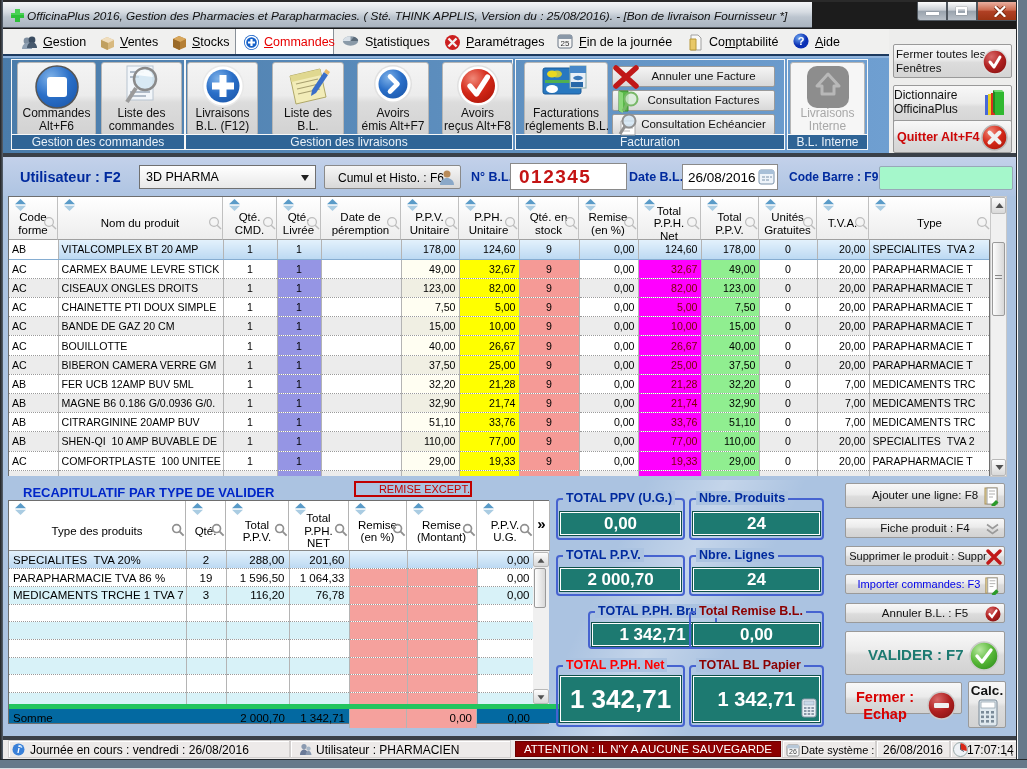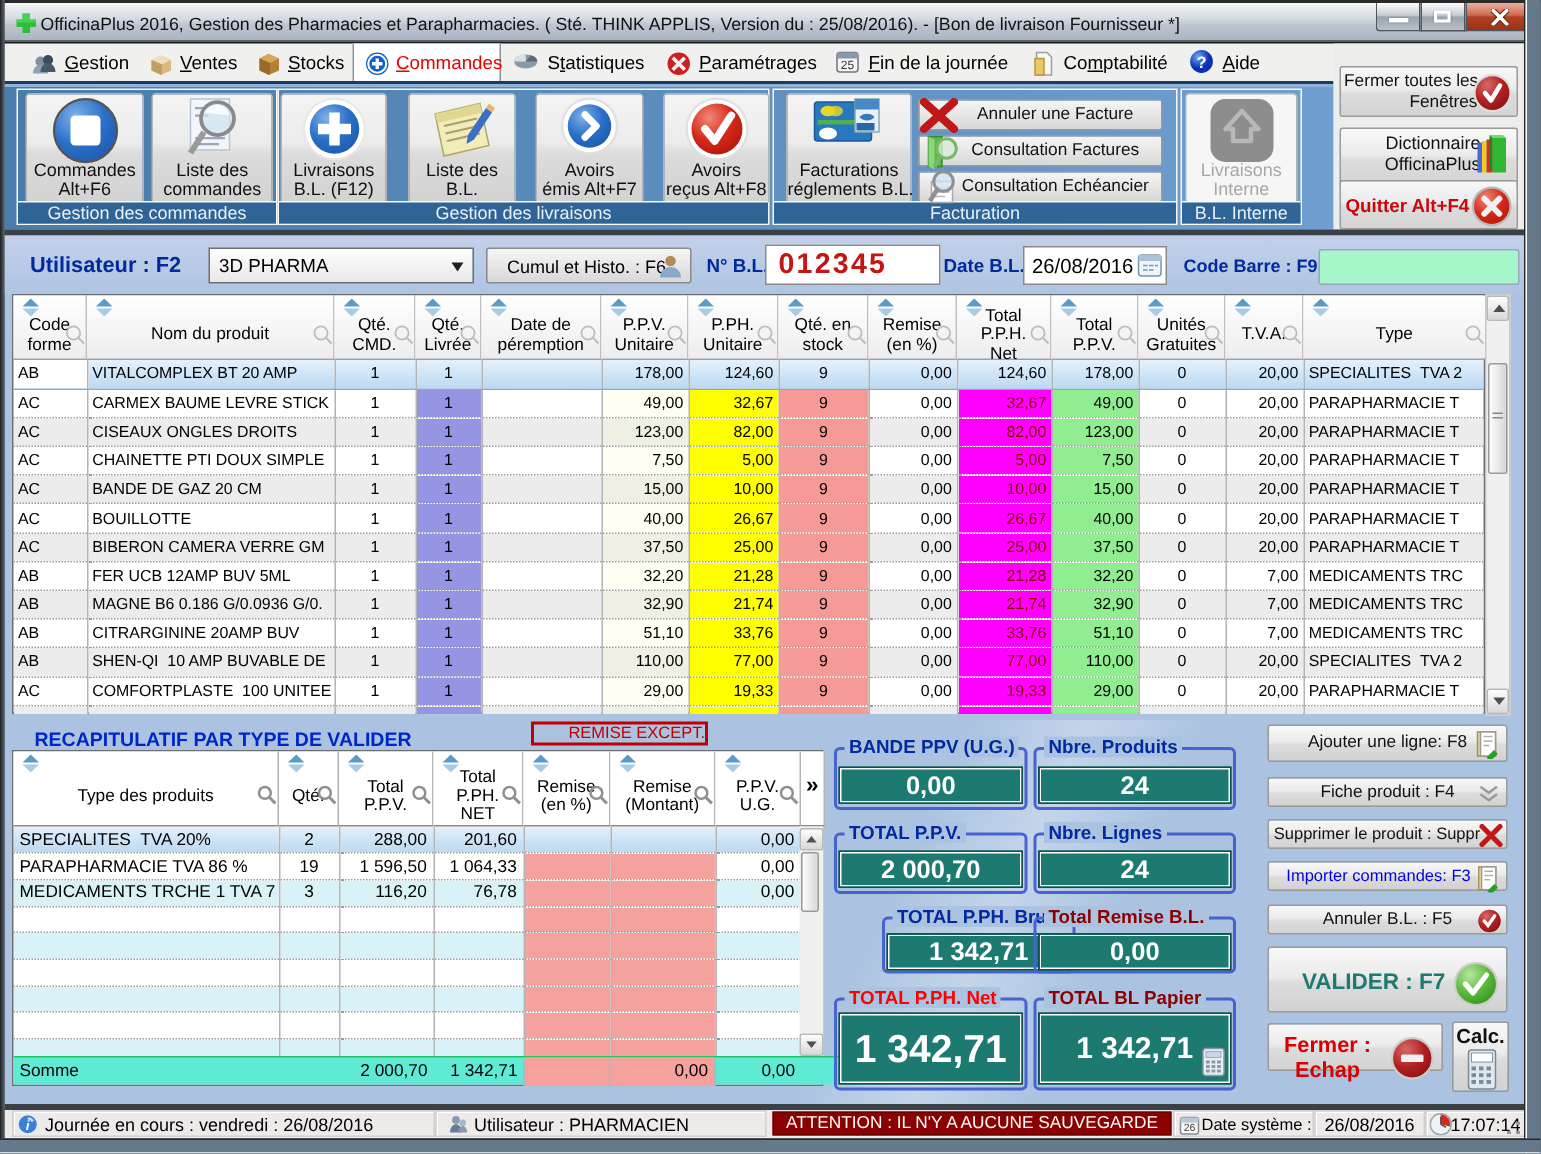--- a/index.html
+++ b/index.html
@@ -8,23 +8,23 @@
 .abs { position:absolute; }
 
 
 #frame-top { left:0; top:0; width:1027px; height:2px; background:#2a2a2a; }
 #frame-left { left:0; top:0; width:3px; height:769px; background:linear-gradient(to right,#1f1f1f,#5a6572); }
 #frame-right { right:0; top:0; width:11px; height:769px; background:#66798a; border-left:1px solid #24282c; }
 #frame-right .inner { position:absolute; left:0; top:0; width:1px; height:100%; background:#fcfcfc; }
 #frame-bottom { left:0; bottom:0; width:1027px; height:10px; background:#66798a; border-top:1px solid #24282c; box-shadow:inset 0 -1px 0 #d8dde2; }
 
 
-#titlebar { left:3px; top:2px; width:1013px; height:26px;
+#titlebar { left:3px; top:2px; width:809px; height:26px;
   background:linear-gradient(to bottom,#f4f6f8 0%,#d6dce2 40%,#bcc5cf 60%,#aab4c0 100%);
-  border-bottom:1px solid #565d66; }
+  border-bottom:1px solid #565d66;font-style:italic; }
 #titlebar .txt { position:absolute; left:24px; top:7px; font-size:11.8px; color:#101010; white-space:nowrap; }
 
 .capbtn { position:absolute; top:0; height:19px; border:1px solid #4e565e; border-top:none;
   background:linear-gradient(to bottom,#fdfdfd 0%,#c8cdd3 45%,#9aa4ae 52%,#b8bfc7 100%); }
 .capbtn.close { background:linear-gradient(to bottom,#ebb0a0 0%,#cc6a4e 45%,#b04024 52%,#9c3414 100%); }
 
 
 #menubar { left:3px; top:29px; width:1013px; height:27px; background:#f0f0ef; }
 .mitem { position:absolute; top:6px; font-size:12.5px; color:#000; white-space:nowrap; }
 .mitem u { text-decoration:underline; }
@@ -37,21 +37,21 @@
 .tgroup { position:absolute; top:3px; bottom:3px; border:1px solid #f8f8f8; }
 .tlabel { position:absolute; left:0; right:0; bottom:0; height:15px; background:#2f6496; color:#e9f1f8; font-size:12px; text-align:center; line-height:15px; border-top:1px solid #f8f8f8; }
 .tbtn { position:absolute; top:2px; height:74px; background:linear-gradient(to bottom,#f4f4f4 0%,#ececec 45%,#dcdcdc 55%,#d2d2d2 100%); border:1px solid #b5b5b5; border-radius:3px; text-align:center; font-size:12px; color:#111; }
 .tbtn .cap { position:absolute; left:0; right:0; bottom:2px; line-height:13px; white-space:nowrap; }
 .tbtn svg.big { position:absolute; left:50%; transform:translateX(-50%); top:1px; }
 .sbtn { position:absolute; left:96px; width:163px; height:21px; background:linear-gradient(to bottom,#f5f5f5,#d8d8d8); border:1px solid #9a9a9a; border-radius:2px; font-size:11.5px; color:#111; text-align:center; line-height:19px; padding-left:20px; box-sizing:border-box; white-space:nowrap; overflow:hidden; }
 .sicon { position:absolute; width:26px; height:24px; z-index:3; }
 
 
 #rpanel { left:889px; top:29px; width:127px; height:124px; background:#ededec; }
-.rbtn { position:absolute; left:4px; width:119px; background:linear-gradient(to bottom,#f8f8f8 0%,#ebebeb 45%,#dcdcdc 55%,#d4d4d4 100%); border:1px solid #9a9a9a; border-radius:2px; font-size:12px; color:#111; text-align:right; }
+.rbtn { position:absolute; left:4px; width:119px; background:linear-gradient(to bottom,#f8f8f8 0%,#ebebeb 45%,#dcdcdc 55%,#d4d4d4 100%); border:1px solid #9a9a9a; border-radius:2px; font-size:12px; color:#111; text-align:left; }
 
 
 #sep1 { left:3px; top:153px; width:1013px; height:4px; background:#3a4048; }
 #formrow { left:3px; top:157px; width:1013px; height:39px; background:linear-gradient(to bottom,#c3d1ea,#aec4e2); }
 .flabel { position:absolute; font-size:13px; font-weight:bold; color:#002a9e; white-space:nowrap; }
 
 
 #maintable { left:8px; top:196px; width:982px; height:280px; background:#fff; border:1px solid #6e6e6e;padding-left:40px; }
 #mt { border-collapse:collapse; table-layout:fixed; width:980px; font-size:10.6px; color:#000; }
 #mt td { border-right:1px solid #b4b4b4; border-bottom:1px dotted #9a9a9a; height:19.2px; padding:0 3px; overflow:hidden; white-space:nowrap; }
@@ -961,35 +961,35 @@
     </div>
     <div class="sb" style="position:absolute;left:524px;top:50px;width:16px;height:154px;border:none">
       <div class="sbarrow" style="top:1px;height:15px"><svg width="14" height="13" viewBox="0 0 15 15">
             <path d="M7.5 5l4 5h-8z" fill="#505050"></path>
           </svg></div>
       <div class="sbarrow" style="top:138px;height:15px"><svg width="14" height="13" viewBox="0 0 15 15">
             <path d="M7.5 10l-4-5h8z" fill="#505050"></path>
           </svg></div>
       <div class="sbthumb" style="top:17px;height:40px;width:12px"></div>
     </div>
-    <div style="position:absolute;left:0;bottom:0;width:561px;height:19px;background:#5eead4;border-top:1px solid #22c55e;font-size:11.5px">
+    <div style="position:absolute;left:0;bottom:0;width:561px;height:19px;background:#0369a1;border-top:5px solid #22c55e;font-size:11.5px">
       <div style="position:absolute;left:4px;top:3px">Somme</div>
       <div style="position:absolute;left:217px;width:59px;top:3px;text-align:right">2 000,70</div>
       <div style="position:absolute;left:280px;width:56px;top:3px;text-align:right">1 342,71</div>
       <div style="position:absolute;left:340px;width:58px;top:0;height:19px;background:#f5a19d;border-right:1px solid #b4b4b4;border-left:1px solid #b4b4b4"></div>
       <div style="position:absolute;left:398px;width:70px;top:0;height:19px;background:#f5a19d;border-right:1px solid #b4b4b4">
           <div style="position:absolute;right:4px;top:3px">0,00</div>
         </div>
       <div style="position:absolute;left:468px;width:57px;top:3px;text-align:right;padding-right:4px;box-sizing:border-box">0,00</div>
     </div>
   </div>
 
   <div id="totals">
     <div class="fset" style="left:556px;top:498px;width:129px;height:42px">
-        <div class="lg">BANDE PPV (U.G.)</div>
+        <div class="lg">TOTAL PPV (U.G.)</div>
         <div class="tealbox" style="left:1px;right:1px;top:11px;height:25px;font-size:17px;line-height:24px">0,00</div>
       </div>
     <div class="fset" style="left:689px;top:498px;width:135px;height:42px">
         <div class="lg">Nbre. Produits</div>
         <div class="tealbox" style="left:1px;right:1px;top:11px;height:25px;font-size:17px;line-height:24px">24</div>
       </div>
     <div class="fset" style="left:556px;top:555px;width:129px;height:41px">
         <div class="lg">TOTAL P.P.V.</div>
         <div class="tealbox" style="left:1px;right:1px;top:10px;height:25px;font-size:17px;line-height:24px">2 000,70</div>
       </div>

